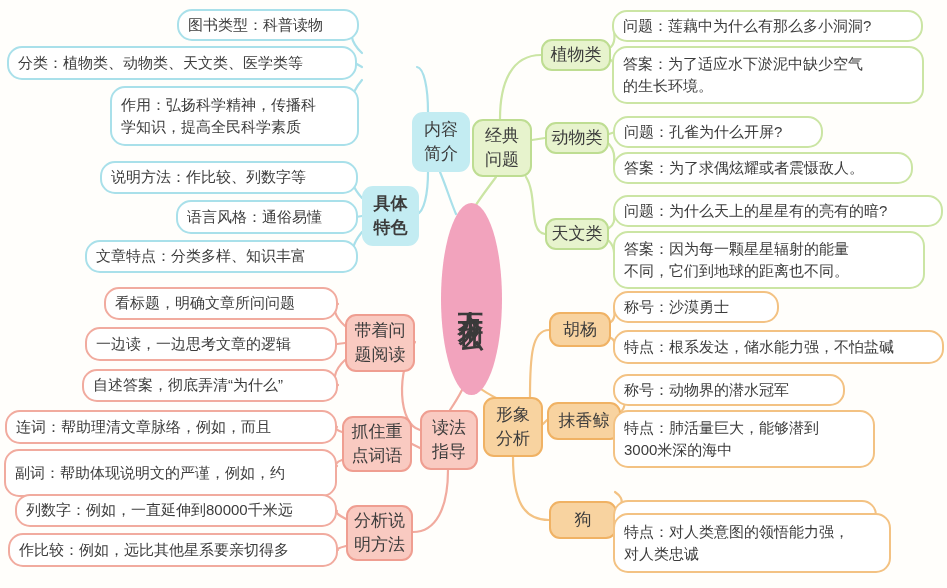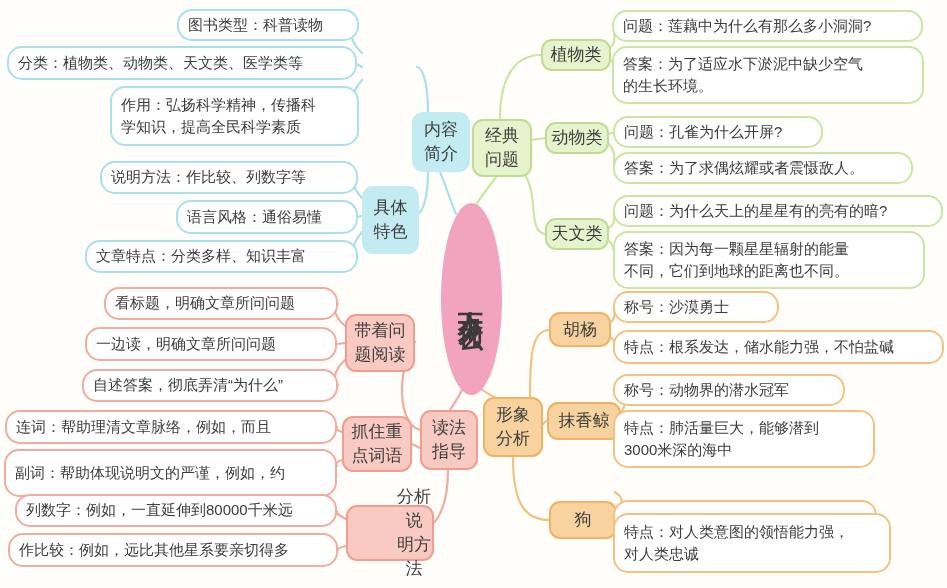--- a/index.html
+++ b/index.html
@@ -96,38 +96,38 @@
   </svg>
 
   <div class="central" style="left:441px;top:203px;width:61px;height:192px;">十万个为什么</div>
 
   <div class="topic c" style="left:412px;top:112px;width:58px;height:60px;">内容
 简介</div>
   <div class="leaf c" style="left:177px;top:9px;width:182px;height:32px;">图书类型：科普读物</div>
   <div class="leaf c" style="left:7px;top:46px;width:350px;height:34px;">分类：植物类、动物类、天文类、医学类等</div>
   <div class="leaf c" style="left:110px;top:86px;width:249px;height:60px;">作用：弘扬科学精神，传播科
 学知识，提高全民科学素质</div>
-  <div class="topic c" style="left:362px;top:186px;width:57px;height:68px;">具体
+  <div class="topic c" style="left:362px;top:186px;width:57px;height:60px;font-weight:bold;">具体
 特色</div>
   <div class="leaf c" style="left:100px;top:161px;width:258px;height:33px;">说明方法：作比较、列数字等</div>
   <div class="leaf c" style="left:85px;top:240px;width:273px;height:33px;">文章特点：分类多样、知识丰富</div>
   <div class="leaf c" style="left:176px;top:200px;width:182px;height:34px;">语言风格：通俗易懂</div>
 
   <div class="topic s" style="left:420px;top:410px;width:58px;height:60px;">读法
 指导</div>
   <div class="topic s" style="left:345px;top:314px;width:70px;height:58px;">带着问
 题阅读</div>
   <div class="leaf s" style="left:104px;top:287px;width:234px;height:33px;">看标题，明确文章所问问题</div>
-  <div class="leaf s" style="left:85px;top:327px;width:252px;height:34px;">一边读，明确文章所问问题</div>
+  <div class="leaf s" style="left:85px;top:327px;width:252px;height:34px;">一边读，一边思考文章的逻辑</div>
   <div class="leaf s" style="left:82px;top:369px;width:256px;height:33px;">自述答案，彻底弄清“为什么”</div>
   <div class="topic s" style="left:342px;top:416px;width:70px;height:56px;">抓住重
 点词语</div>
   <div class="leaf s" style="left:5px;top:410px;width:332px;height:34px;">连词：帮助理清文章脉络，例如，而且</div>
   <div class="leaf s" style="left:4px;top:449px;width:333px;height:48px;">副词：帮助体现说明文的严谨，例如，约</div>
-  <div class="topic s" style="left:346px;top:505px;width:88px;height:56px;padding-left:48px;">分析说
+  <div class="topic s" style="left:346px;top:505px;width:67px;height:56px;">分析说
 明方法</div>
   <div class="leaf s" style="left:15px;top:494px;width:322px;height:33px;">列数字：例如，一直延伸到80000千米远</div>
   <div class="leaf s" style="left:8px;top:533px;width:330px;height:34px;">作比较：例如，远比其他星系要亲切得多</div>
 
   <div class="topic g" style="left:472px;top:119px;width:60px;height:58px;">经典
 问题</div>
   <div class="topic g" style="left:541px;top:39px;width:70px;height:32px;">植物类</div>
   <div class="leaf g" style="left:612px;top:10px;width:311px;height:32px;">问题：莲藕中为什么有那么多小洞洞?</div>
   <div class="leaf g" style="left:612px;top:46px;width:312px;height:58px;">答案：为了适应水下淤泥中缺少空气
 的生长环境。</div>

